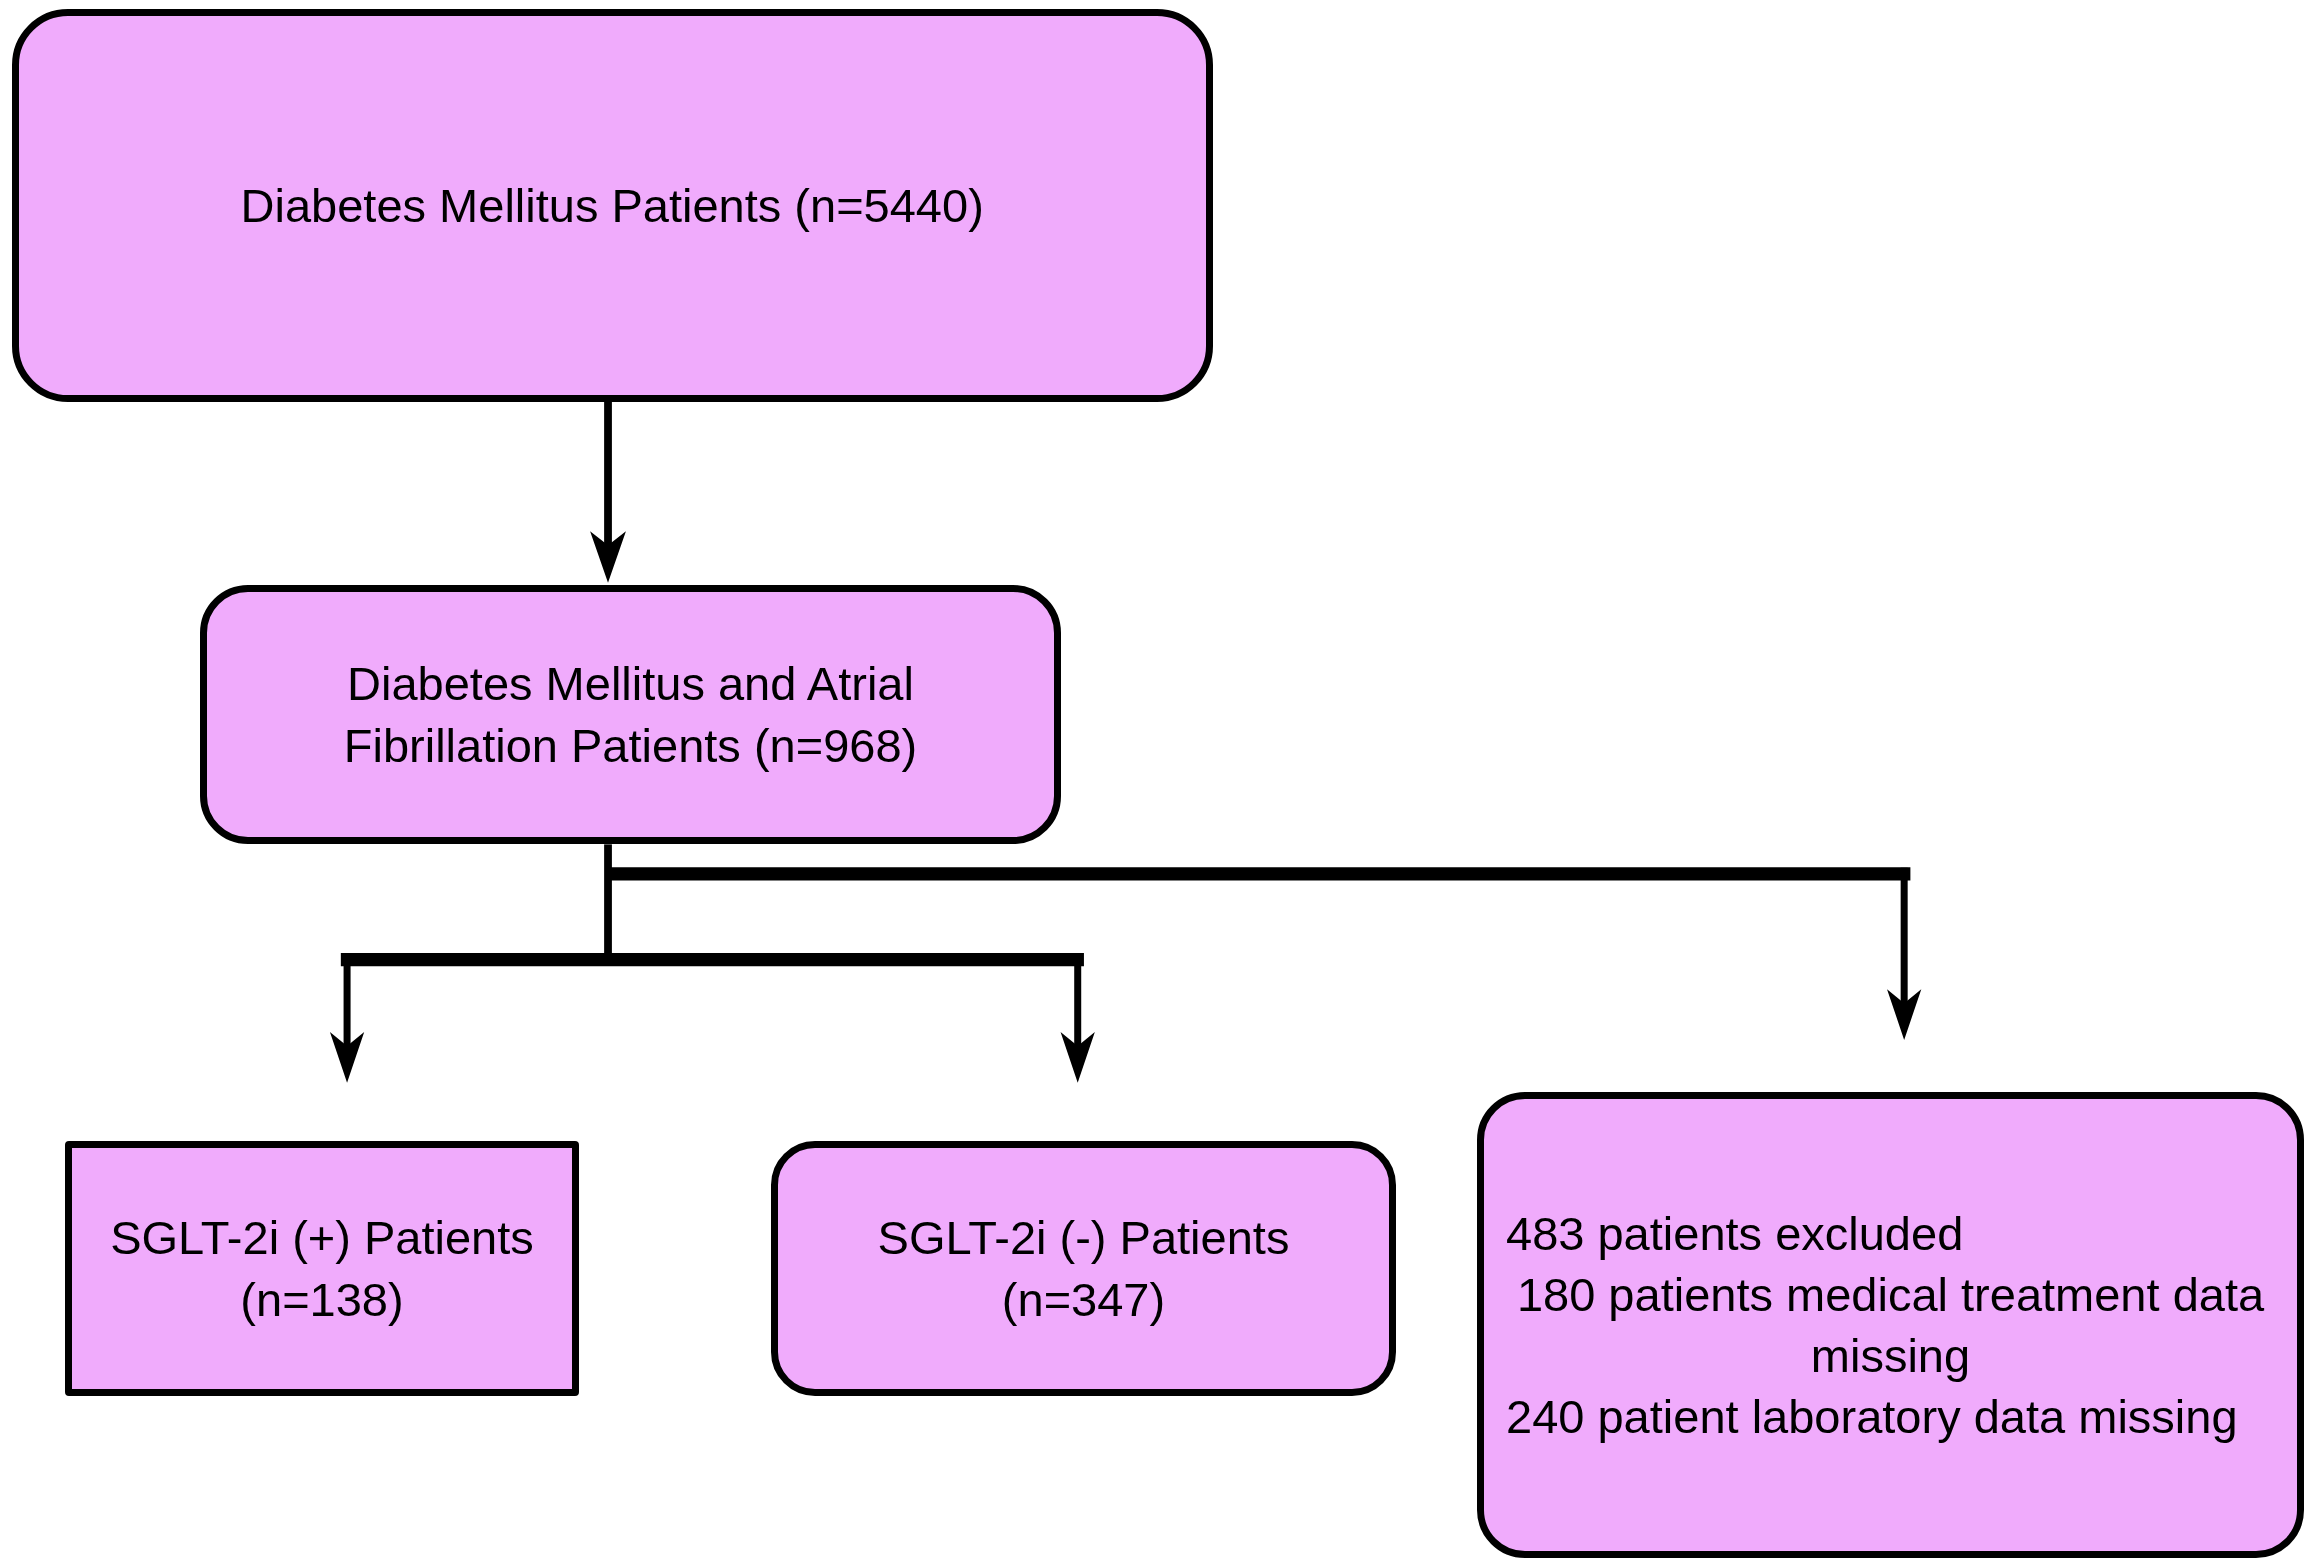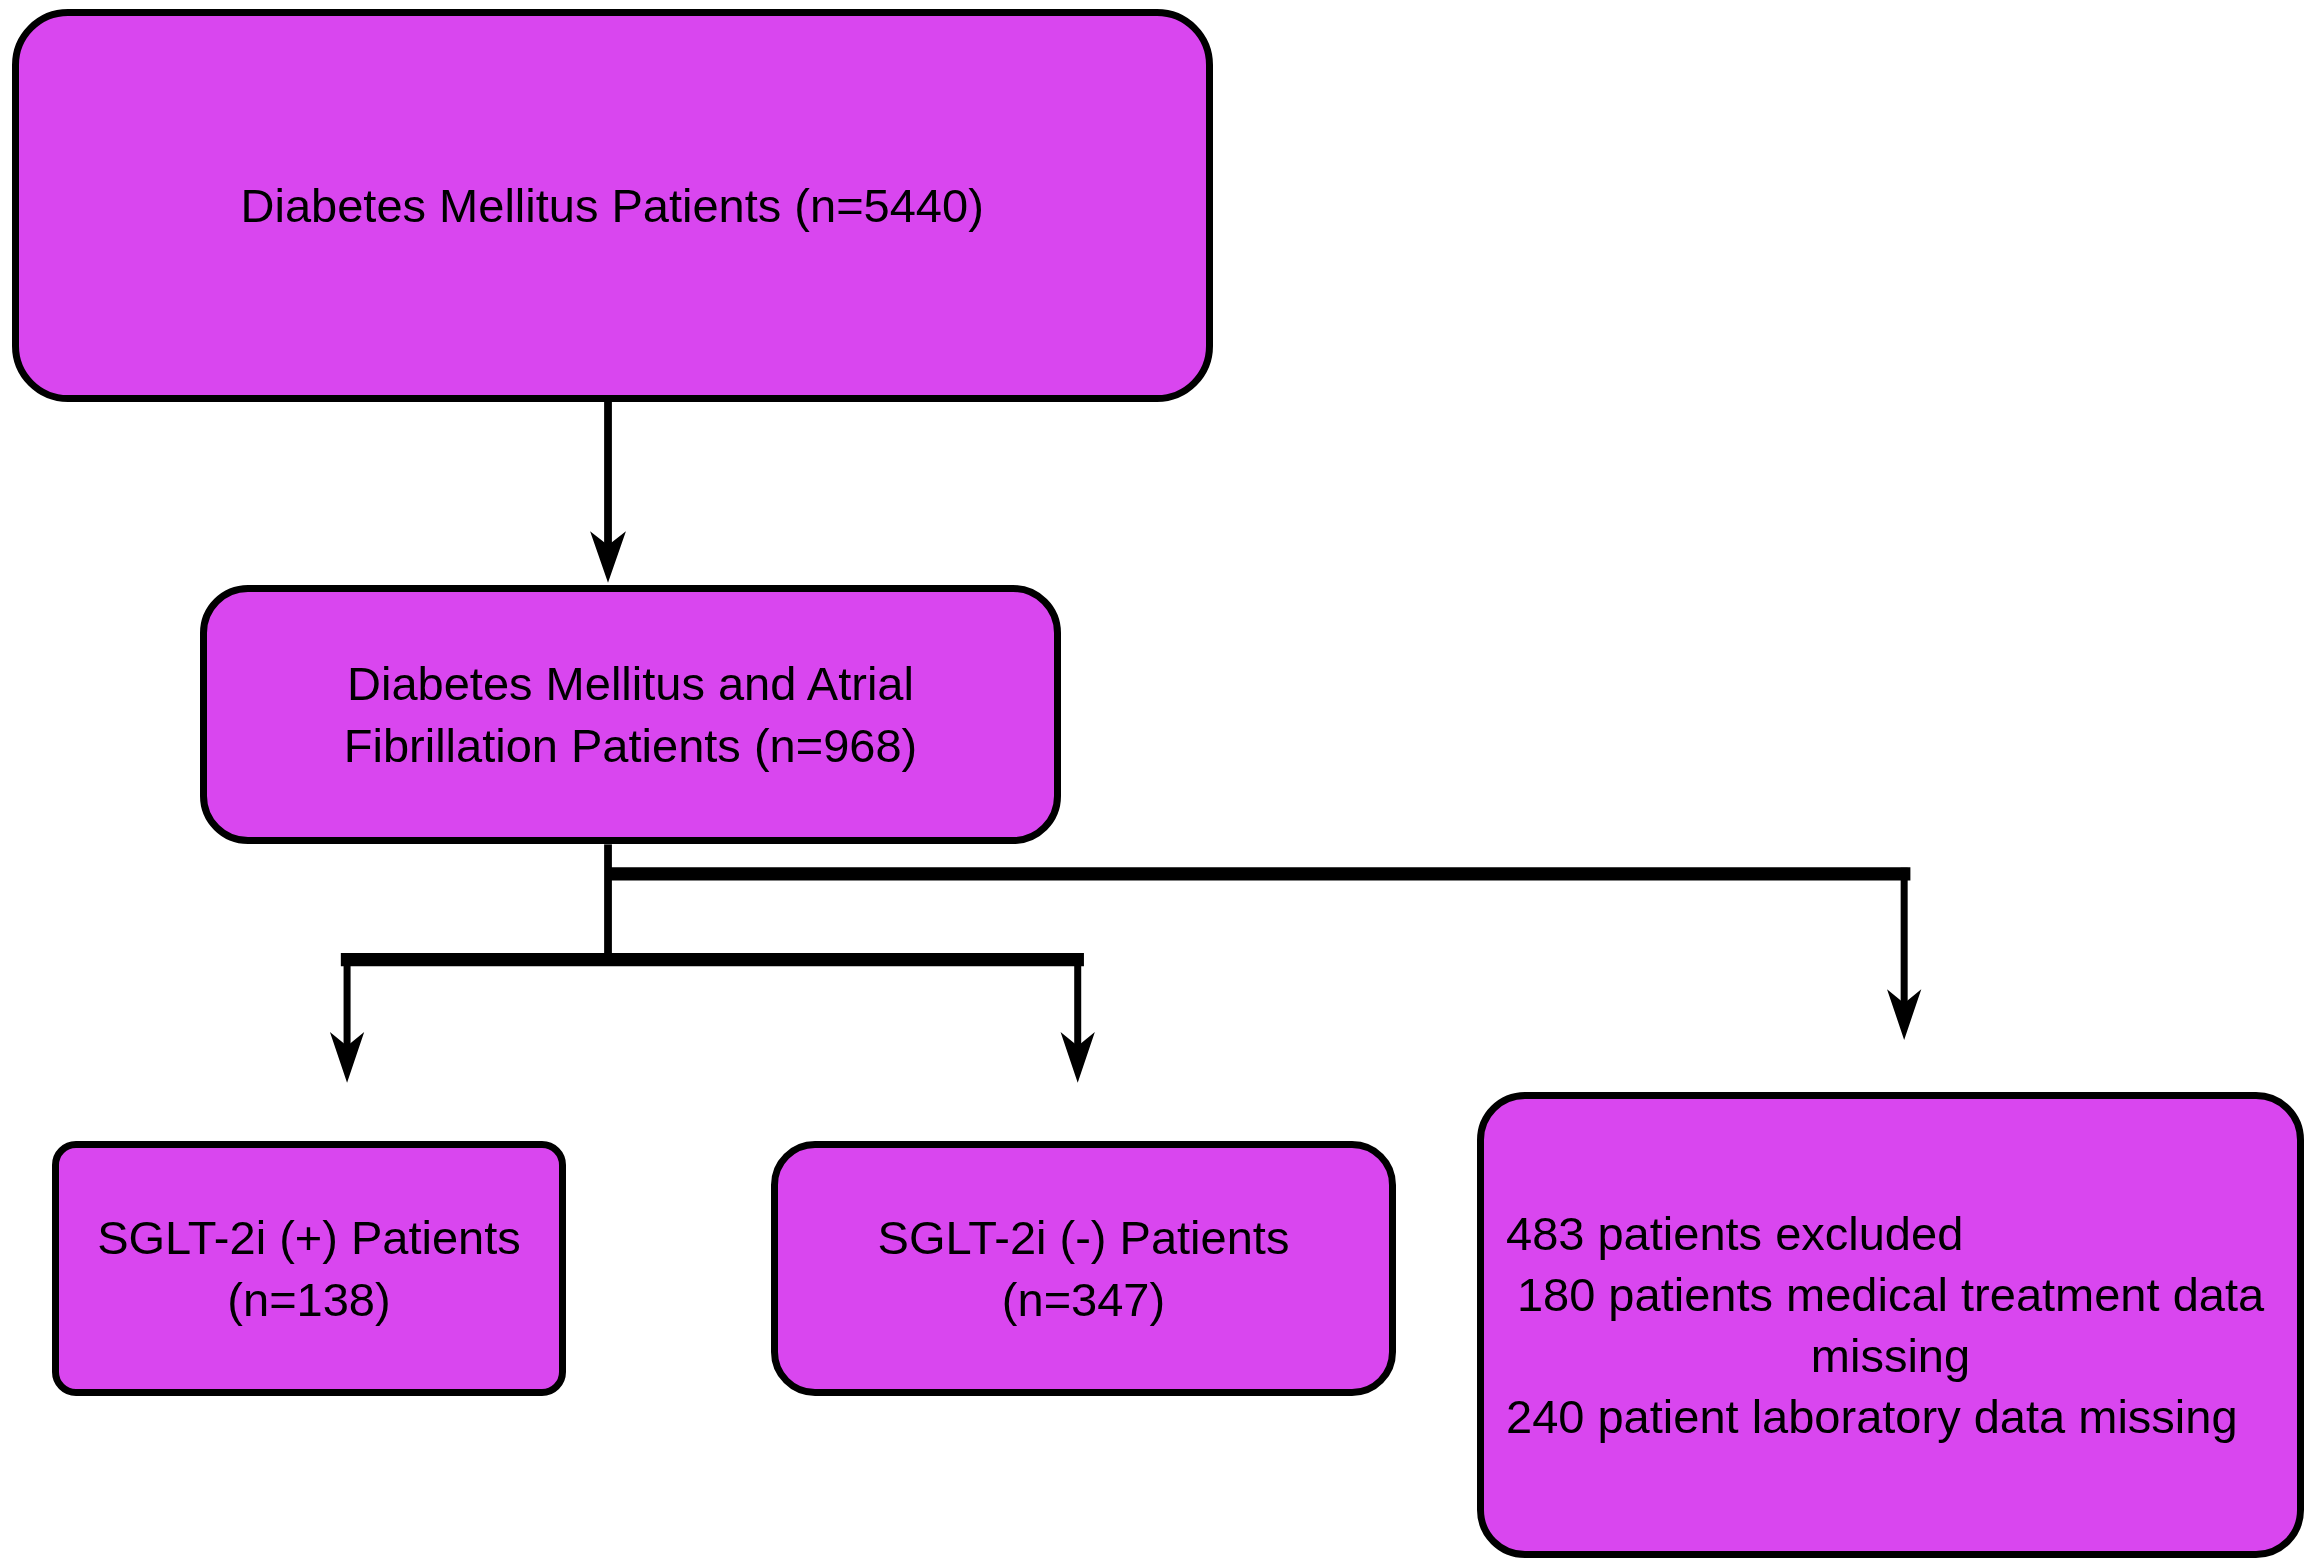--- a/index.html
+++ b/index.html
@@ -19,21 +19,21 @@
   #connectors {
     position: absolute;
     left: 0;
     top: 0;
     width: 2319px;
     height: 1568px;
   }
   .node {
     position: absolute;
     box-sizing: border-box;
-    background: #d946ef;
+    background: #f0abfc;
     border: 7px solid #000000;
     display: flex;
     flex-direction: column;
     justify-content: center;
     align-items: center;
     font-size: 47px;
     line-height: 1.3;
     text-align: center;
   }
   .node .line {
@@ -45,23 +45,23 @@
     width: 1201px; height: 393px;
     border-radius: 56px;
   }
   #node-dmaf-patients {
     left: 180px; top: 585px;
     width: 861px; height: 259px;
     border-radius: 48px;
     margin-left: 20px;
   }
   #node-sglt-pos {
-    left: 52px;  top: 1141px;
+    left: 65px;  top: 1141px;
     width: 514px; height: 255px;
-    border-radius: 24px;
+    border-radius: 4px;
     align-items: center;
   }
   #node-sglt-neg {
     left: 771px; top: 1141px;
     width: 625px; height: 255px;
     border-radius: 44px;
   }
   #node-excluded {
     left: 1477px; top: 1092px;
     width: 827px; height: 466px;

